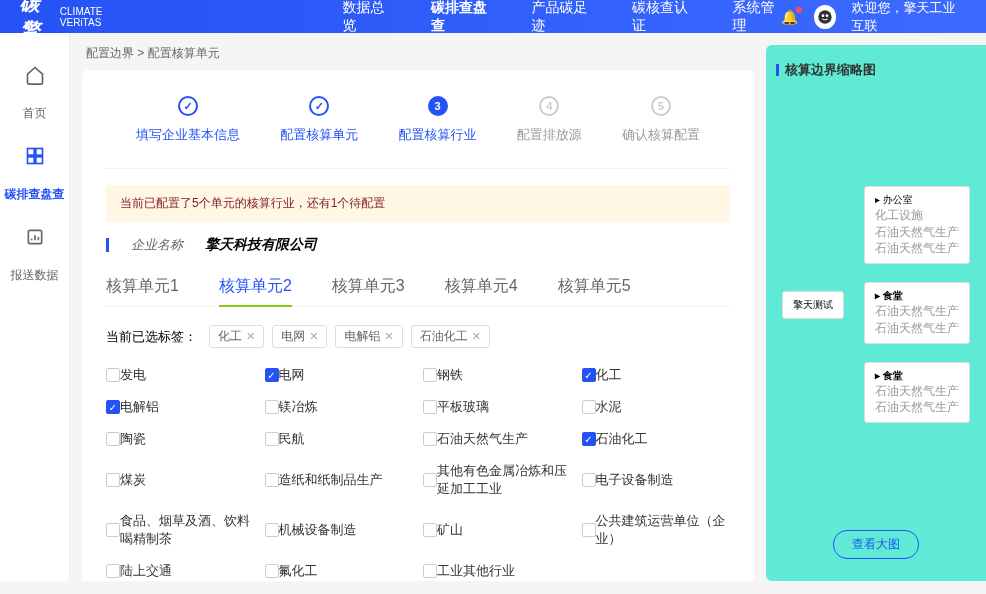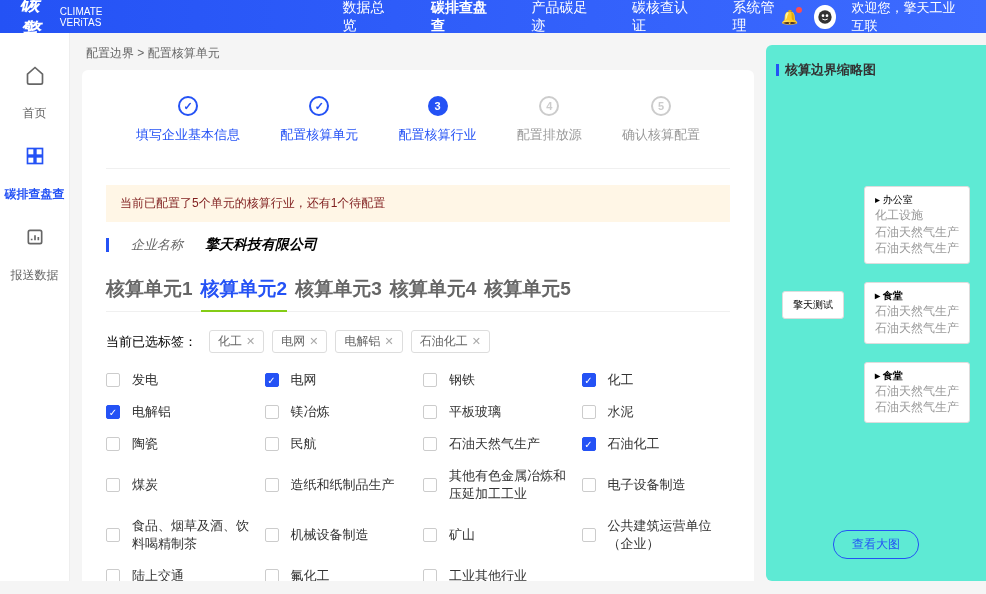--- a/index.html
+++ b/index.html
@@ -38,30 +38,30 @@
 .step-icon.pending { border-color: #ccc; color: #ccc; }
 .step-label { font-size: 13px; color: #2452f5; font-weight: 500; }
 .step.future .step-label { color: #999; }
 
 .alert { background: #fff6e6; color: #7f1d1d; font-size: 12px; padding: 10px 14px; margin-top: 12px; }
 .company-row { display: flex; align-items: center; gap: 22px; margin: 14px 0; font-style: italic; }
 .company-bar { width: 3px; height: 14px; background: #2452f5; }
 .company-label { font-size: 13px; color: #666; }
 .company-name { font-size: 14px; font-weight: bold; }
 
-.tabs { display: flex; gap: 8px; border-bottom: 1px solid #f0f0f0; font-size: 19px; font-weight: bold; }
+.tabs { display: flex; gap: 40px; border-bottom: 1px solid #f0f0f0; font-size: 16px; }
 .tab { padding: 8px 0; cursor: pointer; color: #666; }
 .tab.active { color: #2452f5; border-bottom: 2px solid #84cc16; margin-bottom: -1px; }
 
 .tags-row { display: flex; align-items: center; gap: 12px; margin: 18px 0; font-size: 13px; }
 .tag { border: 1px solid #ddd; border-radius: 3px; padding: 2px 8px; font-size: 12px; color: #666; display: flex; align-items: center; gap: 4px; }
 .tag-x { color: #aaa; cursor: pointer; font-size: 11px; }
 
 .check-grid { display: grid; grid-template-columns: repeat(4, 1fr); gap: 14px 10px; font-size: 13px; flex: 1; align-content: start; }
-.check { display: flex; align-items: center; gap: 12px; cursor: pointer; color: #333; }
+.check { display: flex; align-items: center; gap: 0; cursor: pointer; color: #333; }
 .box { width: 14px; height: 14px; border: 1px solid #ccc; border-radius: 2px; flex-shrink: 0; display: flex; align-items: center; justify-content: center; }
 .box.checked { background: #2452f5; border-color: #2452f5; color: #fff; font-size: 10px; }
 .box.checked::before { content: '✓'; }
 
 
 .right-col { width: 220px; background: #5eead4; border-radius: 6px 0 0 6px; padding: 16px 10px; display: flex; flex-direction: column; }
 .right-title { font-size: 13px; font-weight: bold; color: #333; display: flex; align-items: center; gap: 6px; }
 .right-title::before { content: ''; width: 3px; height: 12px; background: #2452f5; }
 .diagram { flex: 1; display: flex; align-items: center; justify-content: center; gap: 20px; position: relative; padding: 20px 0; }
 .dnode { border: 1px solid #ddd; border-radius: 3px; padding: 6px 10px; font-size: 10px; background: #fff; }

